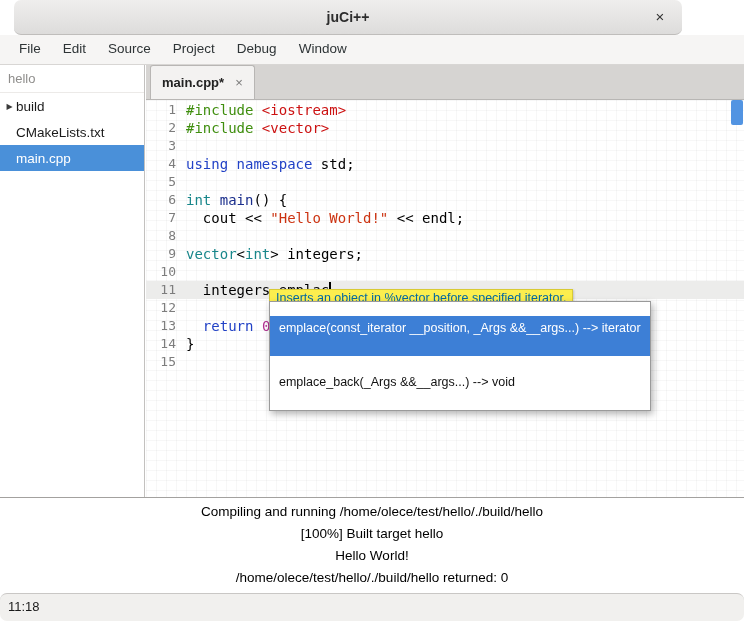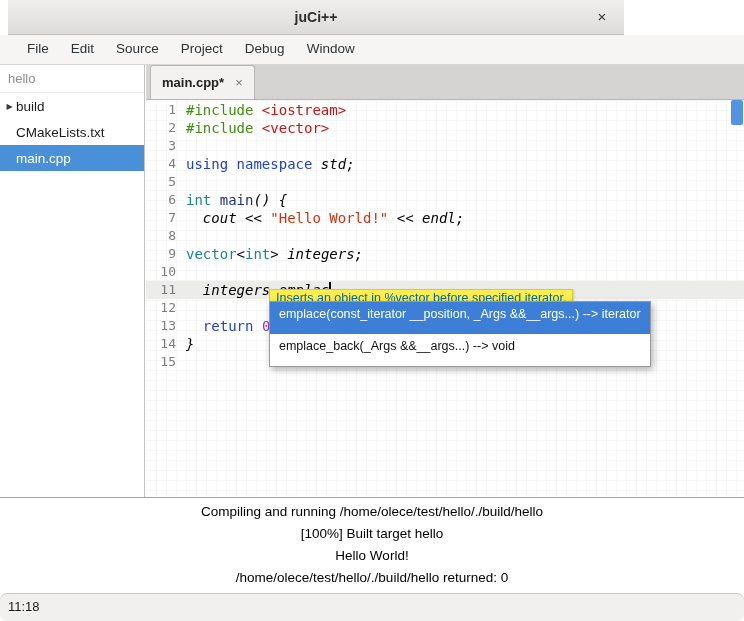--- a/index.html
+++ b/index.html
@@ -1,30 +1,30 @@
 <!DOCTYPE html>
 <html><head>
 <meta charset="utf-8">
 <style>
   * { margin:0; padding:0; box-sizing:border-box; }
   html,body { width:744px; height:621px; }
   body { font-family:"Liberation Sans","DejaVu Sans",sans-serif; font-size:13px; color:#2e3436; background:#fff; }
   .window { position:relative; width:744px; height:621px; overflow:hidden; background:#fff; }
 
   
-  .titlebar { position:absolute; top:0; left:8px; width:616px; height:35px;
-    background:linear-gradient(#efeeed,#dddcdb); border-bottom:1px solid #bfbdbb; }
+  .titlebar { position:absolute; top:0; left:14px; width:668px; height:35px;
+    background:linear-gradient(#efeeed,#dddcdb); border-bottom:1px solid #bfbdbb;border-radius:7px; }
   .title { position:absolute; left:0; right:0; top:0; height:34px; line-height:34px;
     text-align:center; font-weight:bold; font-size:14px; color:#2d2d2d; }
   .close-btn { position:absolute; right:12px; top:7px; width:20px; height:20px; line-height:20px;
     text-align:center; font-size:15px; color:#333; cursor:pointer; }
 
   
   .menubar { position:absolute; top:35px; left:0; width:744px; height:30px; background:#f6f5f4;
-    border-bottom:1px solid #d8d6d4; display:flex; align-items:stretch; padding-left:16px; }
+    border-bottom:1px solid #d8d6d4; display:flex; align-items:stretch; padding-left:8px; }
   .menu-item { padding:0 11px; line-height:28px; font-size:13.5px; color:#2e3436; cursor:default; }
 
   
   .main { position:absolute; top:65px; left:0; width:744px; height:432px; }
 
   
   .sidebar { position:absolute; left:0; top:0; width:145px; height:432px; background:#fff;
     border-right:1px solid #c3c1bf; }
   .project-label { height:28px; line-height:28px; padding-left:8px; color:#8f8e8c;
     border-bottom:1px solid #eceae8; }
@@ -48,38 +48,38 @@
       linear-gradient(to bottom, rgba(0,0,0,0.032) 1px, transparent 1px);
     background-size:10px 10px; }
 
   .code { position:absolute; top:1px; left:0; right:0;
     font-family:"DejaVu Sans Mono","Liberation Mono",monospace; font-size:14px; }
   .code-row { height:18px; line-height:18px; white-space:pre; display:flex; }
   .code-row.current { background:#ececeb; }
   .gutter { flex:0 0 30px; width:30px; text-align:right; color:#7d7d7d; font-size:13px; }
   .ltext { margin-left:10px; color:#000; }
 
-  .pl  { color:#000000;font-style:italic; }
+  .pl  { color:#000000; }
   .pp  { color:#3f8e0e; }
   .inc { color:#cc1111; }
   .kw  { color:#2141c6; }
   .ty  { color:#18868a; }
   .fn  { color:#1a2e8c; }
   .str { color:#cc3311; }
   .num { color:#b03090; }
 
   .cursor { display:inline-block; width:1.5px; height:16px; background:#000; vertical-align:-3px; }
 
   .tooltip { position:absolute; left:123px; top:150px; background:#fcee4e; border:1px solid #d8ca35;
     padding:1px 6px; font-size:12.5px; color:#0369a1; white-space:nowrap;
     box-shadow:1px 1px 2px rgba(0,0,0,0.18); z-index:5;margin-top:39px; }
 
   .popup { position:absolute; left:123px; top:201px; background:#fff; border:1px solid #9a9a9a;
     box-shadow:2px 3px 7px rgba(0,0,0,0.3); z-index:6; width:max-content; }
-  .popup-item { height:32px; line-height:24px; padding:0 9px; font-size:12.5px; color:#111; white-space:pre; cursor:default; }
+  .popup-item { height:40px; line-height:24px; padding:0 9px; font-size:12.5px; color:#111; white-space:pre; cursor:default;margin-top:14px; }
   .popup-item.selected { background:#3d7fd6; color:#fff; }
 
   .scrollbar { position:absolute; top:0; right:0; width:14px; bottom:0; }
   .sthumb { position:absolute; top:0; right:1px; width:12px; height:25px; background:#5294e2; border-radius:2px; }
 
   
   .output { position:absolute; top:497px; left:0; width:744px; height:96px; background:#fff;
     border-top:1px solid #a3a19f; padding:3px 4px;text-align:center; }
   .output-line { line-height:22px; font-size:13.5px; color:#000; white-space:pre; }
 

